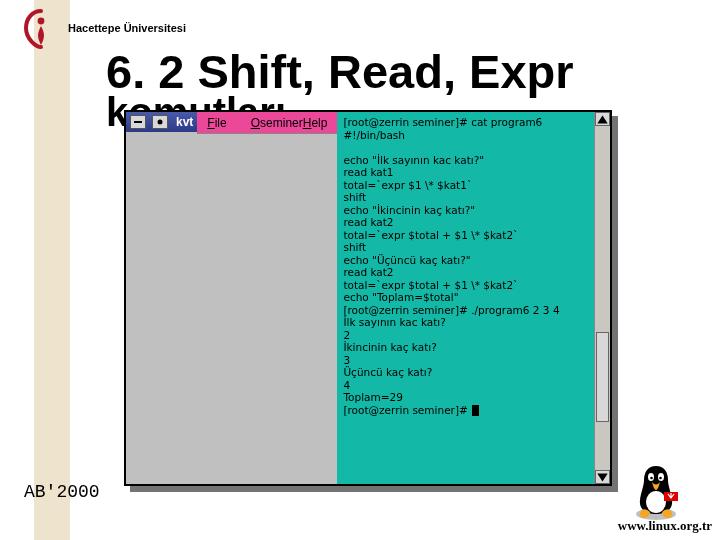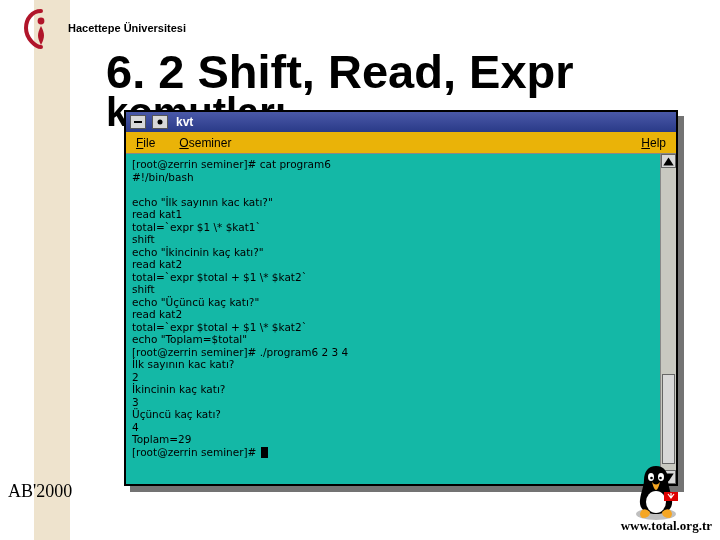--- a/index.html
+++ b/index.html
@@ -37,41 +37,41 @@
   }
   .slide-subtitle {
     position: absolute; left: 106px; top: 92px;
     font-family: "Arial Black", Arial, sans-serif;
     font-weight: 900; font-size: 40px; line-height: 40px;
     color: #000;
   }
   
   .terminal {
     position: absolute; left: 124px; top: 110px;
-    width: 554px; height: 376px;
+    width: 488px; height: 376px;
     border: 2px solid #000;
     box-shadow: 6px 6px 0 rgba(0,0,0,0.55);
     background: #c0c0c0;
-    display: flex; flex-direction: column;
+    display: flex; flex-direction: row;
   }
   .titlebar {
     height: 20px;
     background: linear-gradient(#4a59a8,#2a3a88);
     display: flex; align-items: center;
     padding: 0 4px;
     gap: 6px;
   }
   .tb-btn { width: 16px; height: 14px; background:#d8d8d8; border:1px solid #555; display:flex; align-items:center; justify-content:center; }
   .tb-btn svg { width:10px; height:10px; }
   .tb-title {
     color: #fff; font-size: 12px; font-weight: bold;
     margin-left: 2px;
   }
   .menubar {
-    height: 22px; background: #eab308;
+    height: 22px; background: #ec4899;
     display: flex; align-items: center;
     font-size: 12px;
     padding: 6px 10px;
     justify-content: space-between;
     border-bottom: 1px solid #888;
   }
   .menubar .left { display:flex; gap: 24px; }
   .menu-item { cursor: default; }
   .menu-item .ul { text-decoration: underline; }
   .term-body {
@@ -92,22 +92,22 @@
     width: 16px; background:#c8c8c0;
     border-left:1px solid #888;
     position:relative;
   }
   .sb-btn { position:absolute; left:0; width:15px; height:14px; background:#d8d8d8; border:1px solid #666; display:flex; align-items:center; justify-content:center; }
   .sb-up { top:0;}
   .sb-down { bottom:0;}
   .sb-thumb { position:absolute; left:1px; width:13px; background:#d8d8d8; border:1px solid #666; top:220px; height:90px; }
   
   .ab2000 {
-    position:absolute; left:8px; bottom:38px;
-    font-family: Liberation Serif, serif; font-size:18px; color:#000;
+    position:absolute; left:24px; bottom:38px;
+    font-family: Liberation Mono, monospace; font-size:18px; color:#000;
   }
   
   .url {
     position:absolute; right:8px; bottom:6px;
     font-family: "Times New Roman", serif; font-weight:bold;
     font-size:13px; color:#000;
   }
   
   .tux {
     position:absolute; right:36px; bottom:18px;
@@ -191,21 +191,21 @@
       <div class="sb-btn sb-down">
         <svg viewBox="0 0 10 10">
             <path d="M1 2 L9 2 L5 8 Z" fill="#000"></path>
           </svg>
       </div>
     </div>
   </div>
 </div>
 
 <div class="ab2000">AB'2000</div>
-<div class="url">www.total.org.tr</div>
+<div class="url">www.linux.org.tr</div>
 
 <div class="tux">
   <svg viewBox="0 0 56 60">
     <ellipse cx="28" cy="52" rx="20" ry="6" fill="rgba(0,0,0,0.25)"></ellipse>
     <path d="M28 4 C20 4 16 10 16 18 C16 24 13 30 12 38 C11 46 16 52 28 52 C40 52 45 46 44 38 C43 30 40 24 40 18 C40 10 36 4 28 4 Z" fill="#000"></path>
     <ellipse cx="28" cy="40" rx="10" ry="11" fill="#fff"></ellipse>
     <ellipse cx="23" cy="15" rx="3" ry="4" fill="#fff"></ellipse>
     <ellipse cx="33" cy="15" rx="3" ry="4" fill="#fff"></ellipse>
     <circle cx="23.5" cy="16" r="1.3" fill="#000"></circle>
     <circle cx="32.5" cy="16" r="1.3" fill="#000"></circle>

